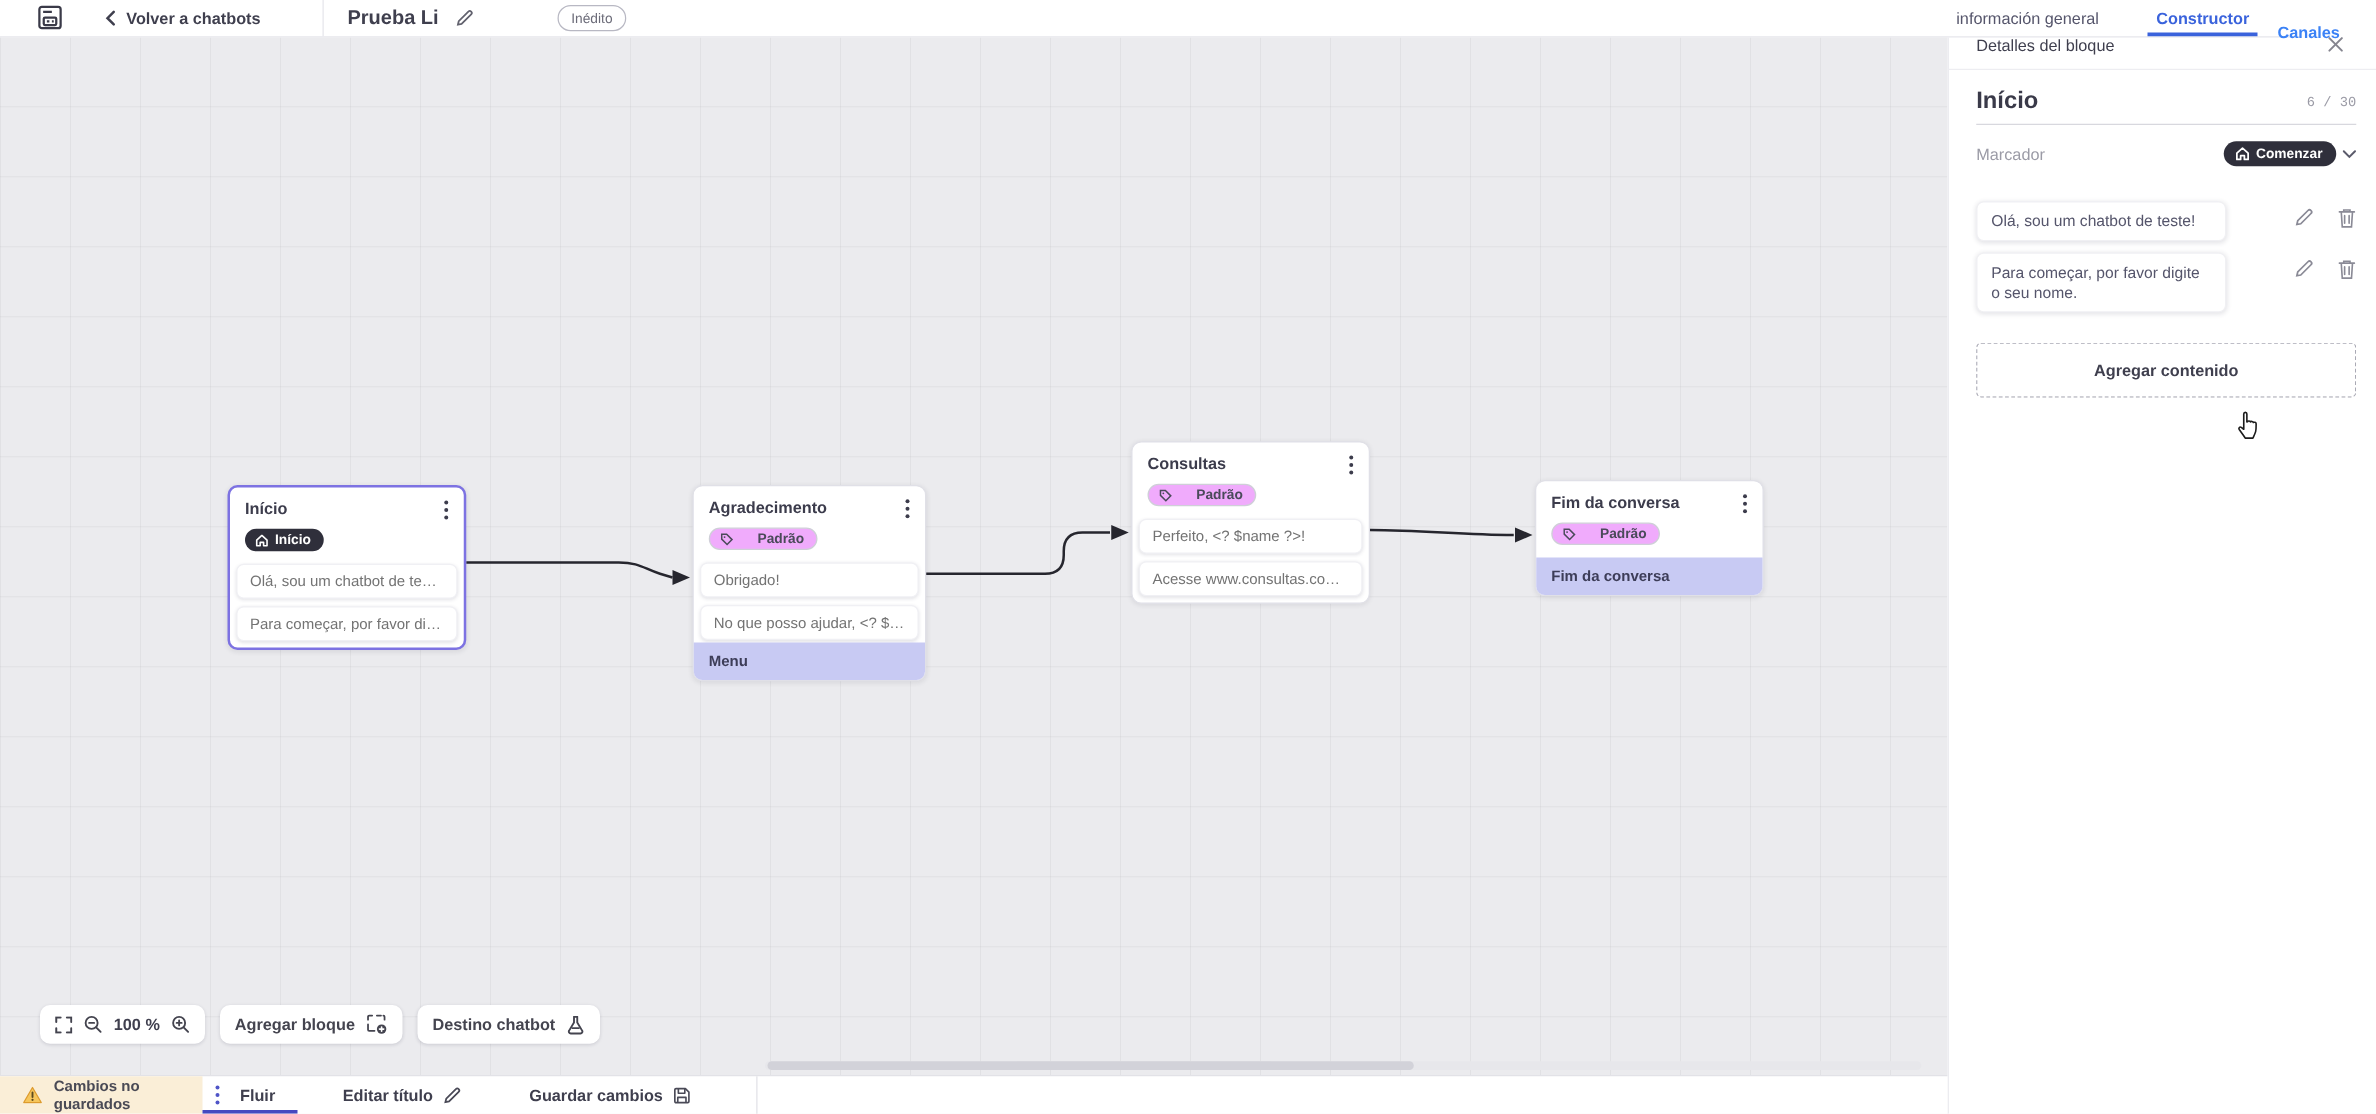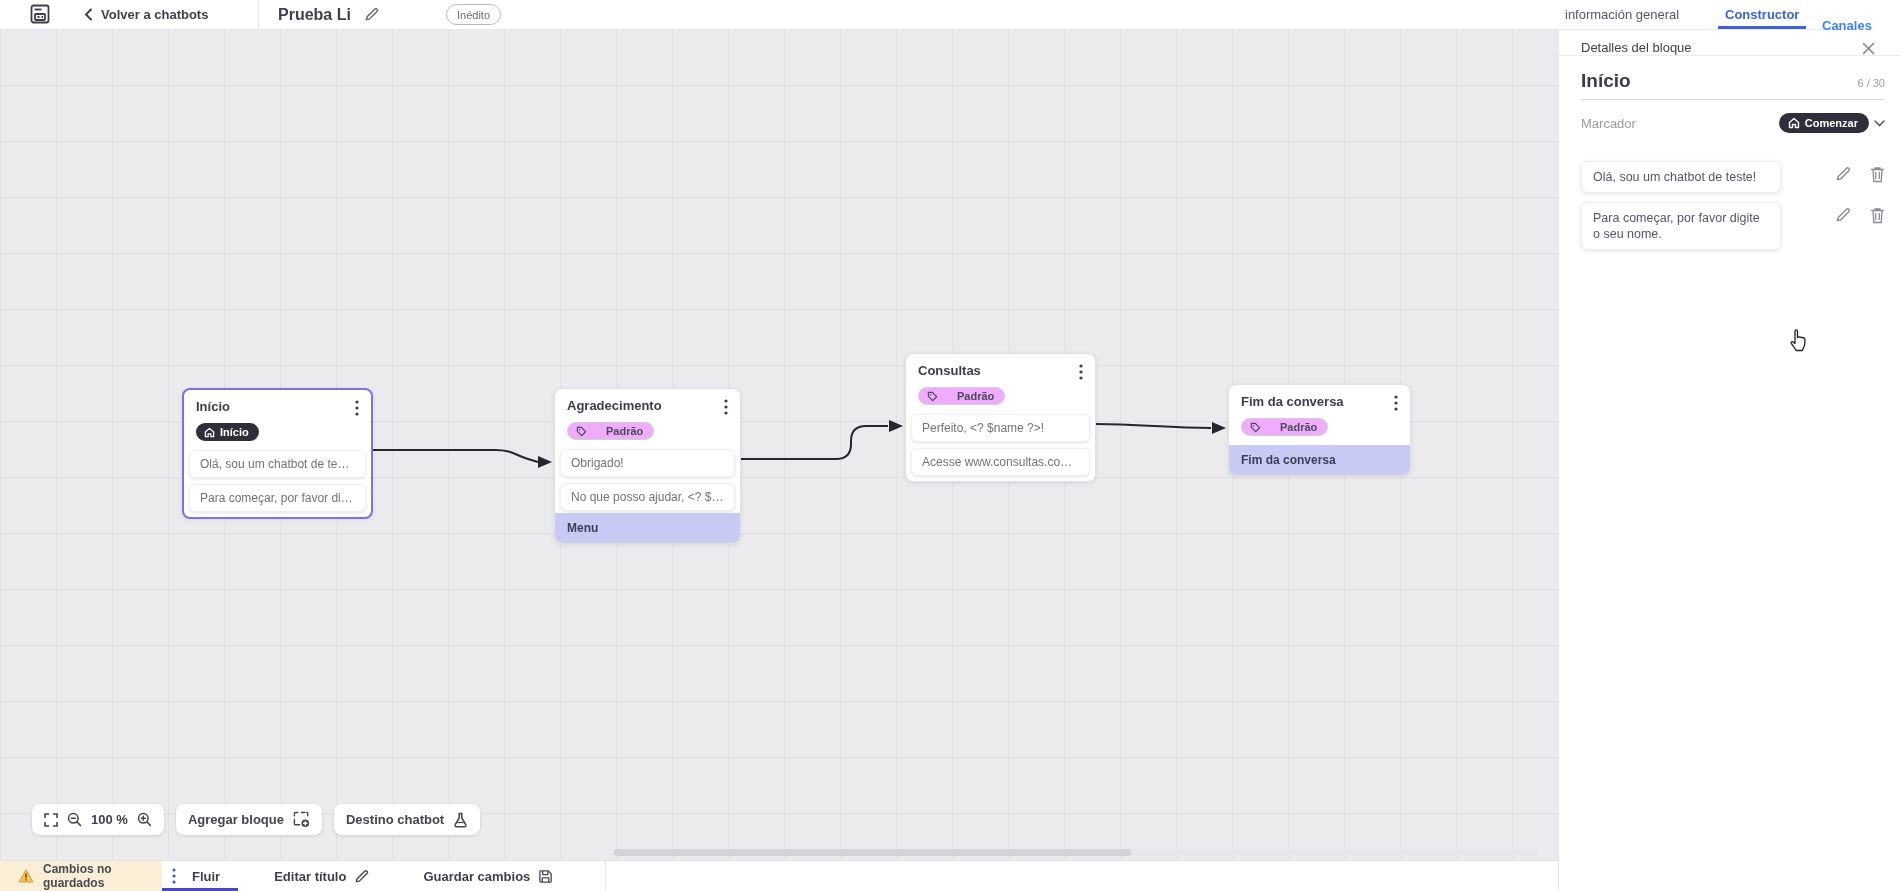--- a/index.html
+++ b/index.html
@@ -63,28 +63,28 @@
   .zoom-val{font-size:13px;font-weight:700;color:#3f3f4e;}
 
   
   .hscroll{position:absolute;left:612px;bottom:4px;width:925px;height:7px;border-radius:4px;
     background:#e7e7eb;cursor:pointer;}
   .hscroll .thumb{position:absolute;left:2px;top:0;width:517px;height:7px;border-radius:4px;background:#d2d2d9;}
 
   
   .panel{position:absolute;right:0;top:29px;width:343px;height:862px;background:#fff;
     border-left:1px solid #e6e6ec;box-sizing:border-box;z-index:20;}
-  .panel-head{height:26px;display:flex;align-items:flex-end;justify-content:space-between;
+  .panel-head{height:26px;display:flex;align-items:flex-start;justify-content:space-between;
     padding:0 26px 0 22px;border-bottom:1px solid #ededf1;color:#3f3f4e;font-size:13px;}
   .panel-close{color:#85858f;cursor:pointer;}
   .panel-inner{padding:14px 16px 0 22px;}
   .pi-title-row{display:flex;align-items:flex-end;justify-content:space-between;
     border-bottom:1px solid #d8d8de;padding-bottom:7px;}
   .pi-title{font-size:19px;font-weight:700;color:#3a3a49;}
-  .pi-counter{font-size:11px;color:#9b9ba6;padding-bottom:3px;}
+  .pi-counter{font-size:11px;color:#9b9ba6;padding-bottom:3px;font-family:Liberation Mono, monospace;}
   .marker-row{display:flex;align-items:center;justify-content:space-between;margin-top:13px;}
   .marker-label{font-size:13px;color:#9b9ba6;}
   .marker-value{display:flex;align-items:center;gap:5px;}
   .pill-start{display:inline-flex;align-items:center;gap:5px;background:#2f2f3b;color:#fff;
     border-radius:999px;padding:4px 11px 4px 9px;font-size:11px;font-weight:700;cursor:pointer;}
   .chev{color:#5b5b6b;cursor:pointer;}
 
   .panel-tabs{display:flex;align-items:center;margin-top:14px;border-bottom:1px solid #e5e5ea;
     padding:0 0 9px 12px;position:relative;}
   .p-tab{font-size:13px;color:#55556b;margin-right:28px;cursor:pointer;display:flex;align-items:center;gap:6px;}
@@ -369,20 +369,21 @@
           </span>
           <span class="ic">
             <svg width="15" height="17" viewBox="0 0 15 17" fill="none" stroke="#8a8a96" stroke-width="1.3" stroke-linecap="round">
                 <path d="M1.5 3.5 H13.5 M5 3.5 V2 H10 V3.5 M3 3.5 L3.8 15.5 H11.2 L12 3.5 M5.7 6.5 V12.5 M9.3 6.5 V12.5"></path>
               </svg>
           </span>
         </span>
       </div>
     </div>
 
+    <div class="add-content">Agregar contenido</div>
   </div>
 </div>
 
 <div class="statusbar">
   <div class="warn-chip">
     <span class="ico">
       <svg width="16" height="14" viewBox="0 0 16 14">
           <path d="M8 1 L15 13 H1 Z" fill="#f6c65c" stroke="#dd9b2e" stroke-width="1" stroke-linejoin="round"></path>
           <path d="M8 5 V8.6" stroke="#5c4a1e" stroke-width="1.5" stroke-linecap="round"></path>
           <circle cx="8" cy="10.8" r="0.9" fill="#5c4a1e"></circle>

